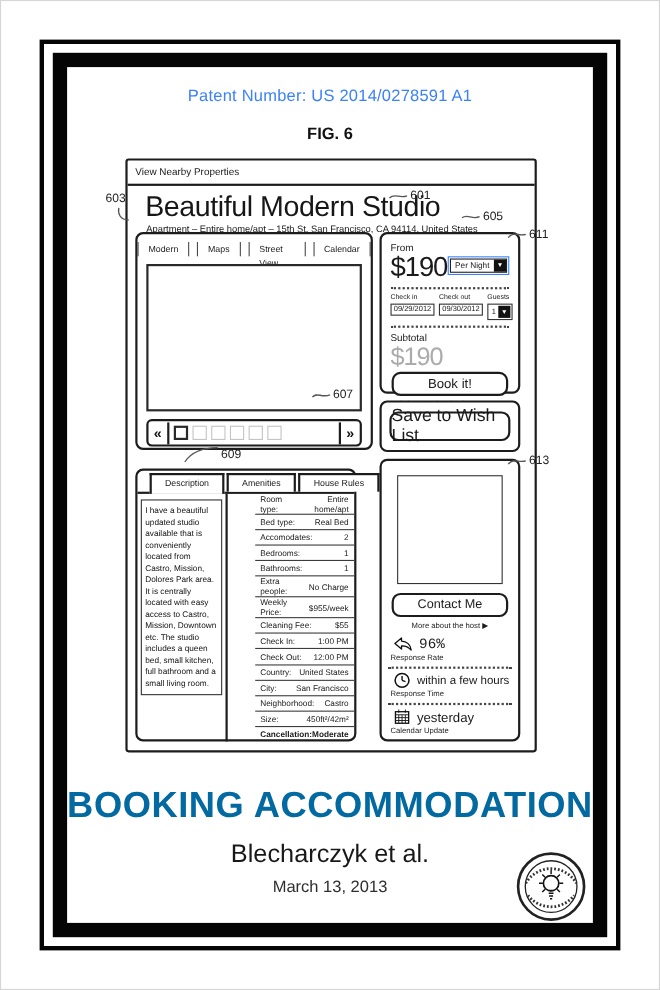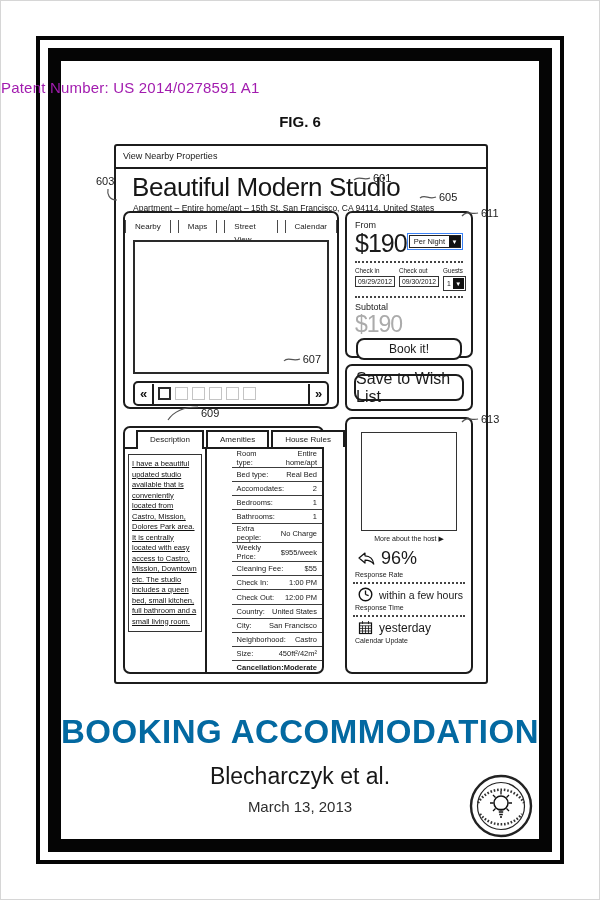--- a/index.html
+++ b/index.html
@@ -2,22 +2,22 @@
 <html><head>
 <meta charset="utf-8">
 <style>
   html,body{margin:0;padding:0;background:#fff;}
   .poster{position:relative;width:600px;height:900px;background:#fff;
     font-family:"Liberation Sans","DejaVu Sans",sans-serif;color:#1a1a1a;
     box-sizing:border-box;border:1px solid #d6d6d6;overflow:hidden;}
   .frame-thin{position:absolute;inset:35px;border:4px solid #050505;pointer-events:none;}
   .frame-thick{position:absolute;inset:47px;border:13px solid #050505;pointer-events:none;}
 
-  .patent-number{position:absolute;top:78px;left:0;width:100%;text-align:left;
-    font-size:15px;color:#a21caf;letter-spacing:.2px;}
+  .patent-number{position:absolute;top:78px;left:0;width:100%;text-align:center;
+    font-size:15px;color:#3b82f6;letter-spacing:.2px;}
   .fig-label{position:absolute;top:112px;left:0;width:100%;text-align:center;
     font-size:15px;font-weight:bold;color:#111;}
 
   
   .fig-window{position:absolute;left:113px;top:143px;width:374px;height:540px;
     border:2px solid #1c1c1c;border-radius:3px;box-sizing:border-box;background:#fff;}
   .win-titlebar{height:21px;line-height:21px;border-bottom:2px solid #1c1c1c;
     font-size:9px;padding-left:7px;}
   .listing-title{position:absolute;left:16px;top:26px;font-size:26px;color:#161616;
     letter-spacing:-.4px;white-space:nowrap;}
@@ -41,21 +41,21 @@
   .thumb.active{border:2px solid #2a2a2a;}
 
   
   .details-panel{left:7px;top:280px;width:201px;height:248px;}
   .det-tabs{display:flex;align-items:flex-end;height:21px;border-bottom:2px solid #1c1c1c;padding-left:11px;box-sizing:border-box;}
   .det-tab{font-size:8px;padding:3px 12px;border:2px solid #1c1c1c;border-bottom:none;margin-right:2px;
     background:#fff;white-space:nowrap;}
   .det-tab.selected{position:relative;margin-bottom:-2px;padding-bottom:5px;z-index:2;}
   .det-body{display:flex;height:225px;}
   .det-left{width:97px;box-sizing:border-box;padding:5px 3px;}
-  .desc-box{border:1.5px solid #333;padding:4px 3px;font-size:7.5px;line-height:1.4;color:#111;text-decoration:underline;}
+  .desc-box{border:1.5px solid #333;padding:4px 3px;font-size:7.5px;line-height:1.4;color:#111;}
   .det-right{flex:1;border-left:2px solid #1c1c1c;display:flex;flex-direction:column;}
   .spec-row{flex:1;display:flex;justify-content:space-between;align-items:center;
     padding:0 5px;border-bottom:1.5px solid #3c3c3c;font-size:7.5px;margin-left:25px;}
   .spec-row:last-child{border-bottom:none;font-weight:bold;}
   .spec-val{text-align:right;}
 
   
   .price-box{left:229px;top:65px;width:128px;height:147px;padding:7px 8px;}
   .from-label{font-size:9px;}
   .price-row{display:flex;align-items:flex-start;}
@@ -78,21 +78,21 @@
   .fee-note{font-size:6.5px;line-height:1.45;color:#161616;}
 
   .wish-box{left:229px;top:218px;width:128px;height:47px;padding:8px 7px;}
   .wish-btn{height:27px;font-size:16px;}
 
   .contact-box{left:229px;top:271px;width:128px;height:257px;padding:5px 6px;box-sizing:border-box;}
   .host-photo{width:96px;height:99px;border:1.5px solid #333;margin:8px auto 0;box-sizing:border-box;}
   .contact-btn{height:22px;margin:8px 3px 0;font-size:11.5px;}
   .more-host{font-size:7px;text-align:center;margin-top:4px;}
   .stat-row{display:flex;align-items:center;gap:6px;margin-top:5px;padding-left:5px;}
-  .stat-big{font-size:18px;}
+  .stat-big{font-size:13px;font-family:Liberation Mono, monospace;}
   .stat-mid{font-size:10.5px;white-space:nowrap;}
   .stat-cap{font-size:7px;margin-top:2px;padding-left:2px;}
   .c-dotted{border:none;border-top:2px dotted #444;margin:4px 0 2px;}
 
   
   .ref{position:absolute;display:flex;align-items:center;gap:2px;font-size:11px;color:#222;z-index:5;background:transparent;}
   .ref svg{display:block;}
 
   
   .poster-title{position:absolute;top:712px;left:0;width:100%;text-align:center;
@@ -111,21 +111,21 @@
   <div class="patent-number">Patent Number: US 2014/0278591 A1</div>
   <div class="fig-label">FIG. 6</div>
 
   <div class="fig-window">
     <div class="win-titlebar">View Nearby Properties</div>
     <div class="listing-title">Beautiful Modern Studio</div>
     <div class="listing-subtitle">Apartment – Entire home/apt – 15th St, San Francisco, CA 94114, United States</div>
 
     <div class="box photos-panel">
       <div class="media-tabs">
-        <span class="media-tab">Nearby</span>
+        <span class="media-tab">Modern</span>
         <span class="media-tab">Maps</span>
         <span class="media-tab">Street View</span>
         <span class="media-tab">Calendar</span>
       </div>
       <div class="photo-main">
         <div class="ref" style="right:6px;bottom:7px;left:auto;top:auto;position:absolute;">
           <svg width="18" height="10" viewBox="0 0 18 10">
               <path d="M1,7 C5,2 9,8 17,5" stroke="#555" fill="none" stroke-width="1.2"></path>
             </svg>
           <span>607</span>
@@ -256,20 +256,21 @@
       <div class="fee-note">Includes $55 cleaning fee</div>
       <div class="fee-note">Excludes Airbnb service fee ($11)</div>
     </div>
 
     <div class="box wish-box">
       <div class="btn wish-btn">Save to Wish List</div>
     </div>
 
     <div class="box contact-box">
       <div class="host-photo"></div>
+      <div class="btn contact-btn">Contact Me</div>
       <div class="more-host">More about the host ▶</div>
       <div class="stat-row">
         <svg width="17" height="13" viewBox="0 0 17 13">
           <path d="M7,1 L1,6 L7,11 L7,8.2 C11,8 13.5,9.5 15.8,12 C15.2,7.5 12,4 7,3.8 Z" stroke="#111" fill="none" stroke-width="1.2" stroke-linejoin="round"></path>
         </svg>
         <span class="stat-big">96%</span>
       </div>
       <div class="stat-cap">Response Rate</div>
       <hr class="c-dotted">
       <div class="stat-row" style="margin-top:3px;">

